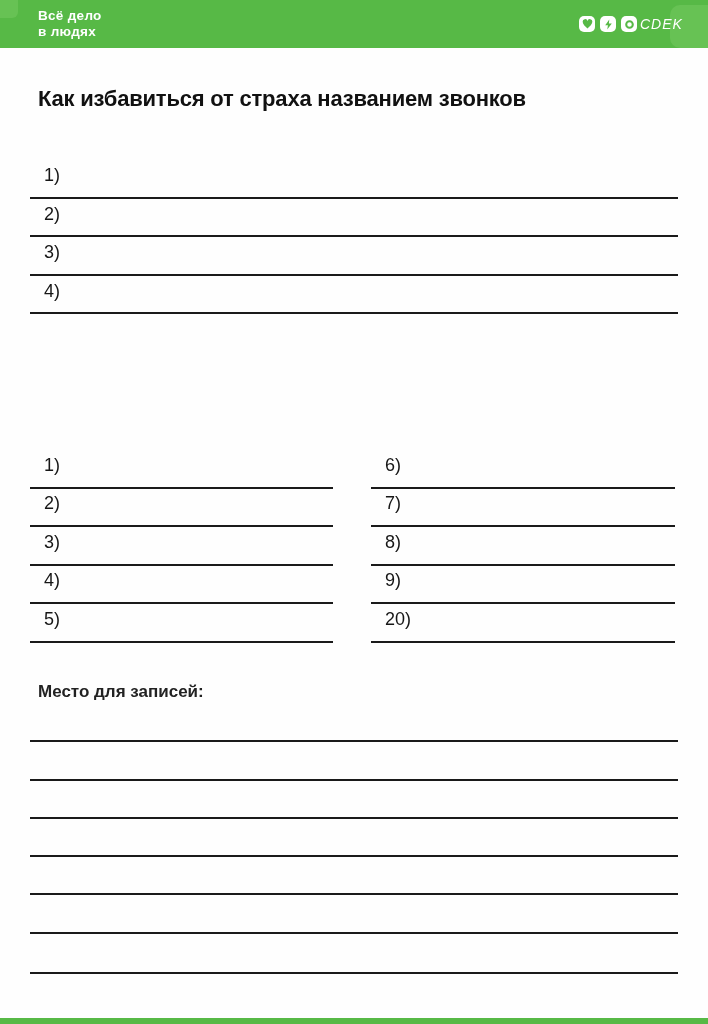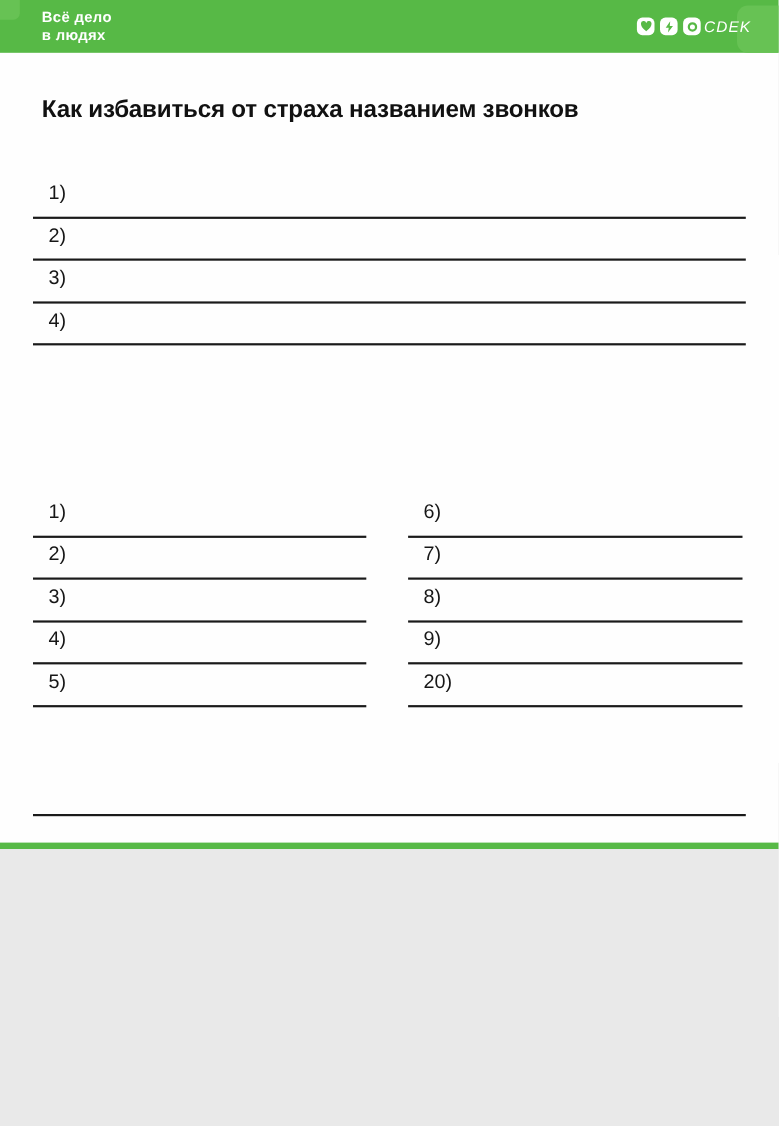--- a/index.html
+++ b/index.html
@@ -1,17 +1,17 @@
 <!DOCTYPE html>
 <html><head>
 <meta charset="utf-8">
 <style>
   html,body{margin:0;padding:0;background:#e9e9e9;}
   .page{
-    position:relative;width:708px;height:772px;margin:0 auto;
+    position:relative;width:708px;height:1024px;margin:0 auto;
     background:#fefefe;overflow:hidden;
     font-family:"Liberation Sans","DejaVu Sans",sans-serif;color:#111;
   }
   
   .topbar{position:absolute;left:0;top:0;width:708px;height:48px;background:#57b946;}
   .accent-tl{position:absolute;left:0;top:0;width:18px;height:18px;background:#67c254;border-radius:0 0 6px 0;}
   .accent-tr{position:absolute;left:670px;top:5px;width:38px;height:43px;background:#67c254;border-radius:10px 0 0 10px;}
   .tagline{position:absolute;left:38px;top:8px;color:#fff;font-weight:700;font-size:13.5px;line-height:15.5px;letter-spacing:.3px;}
   .badges{position:absolute;left:579px;top:16px;display:flex;gap:5px;}
   .badge{width:16px;height:16px;background:#fff;border-radius:5px;display:flex;align-items:center;justify-content:center;}
@@ -84,20 +84,21 @@
   <div class="rule" style="left:371px;top:487px;width:304px"></div>
   <div class="num" style="left:385px;top:493px">7)</div>
   <div class="rule" style="left:371px;top:525px;width:304px"></div>
   <div class="num" style="left:385px;top:532px">8)</div>
   <div class="rule" style="left:371px;top:564px;width:304px"></div>
   <div class="num" style="left:385px;top:570px">9)</div>
   <div class="rule" style="left:371px;top:602px;width:304px"></div>
   <div class="num" style="left:385px;top:609px">20)</div>
   <div class="rule" style="left:371px;top:641px;width:304px"></div>
 
+  <div class="notes-label">Место для записей:</div>
   <div class="rule" style="left:30px;top:740px;width:648px"></div>
   <div class="rule" style="left:30px;top:779px;width:648px"></div>
   <div class="rule" style="left:30px;top:817px;width:648px"></div>
   <div class="rule" style="left:30px;top:855px;width:648px"></div>
   <div class="rule" style="left:30px;top:893px;width:648px"></div>
   <div class="rule" style="left:30px;top:932px;width:648px"></div>
   <div class="rule" style="left:30px;top:972px;width:648px"></div>
 
   <div class="pagenum">29</div>
   <div class="footerbar"></div>

